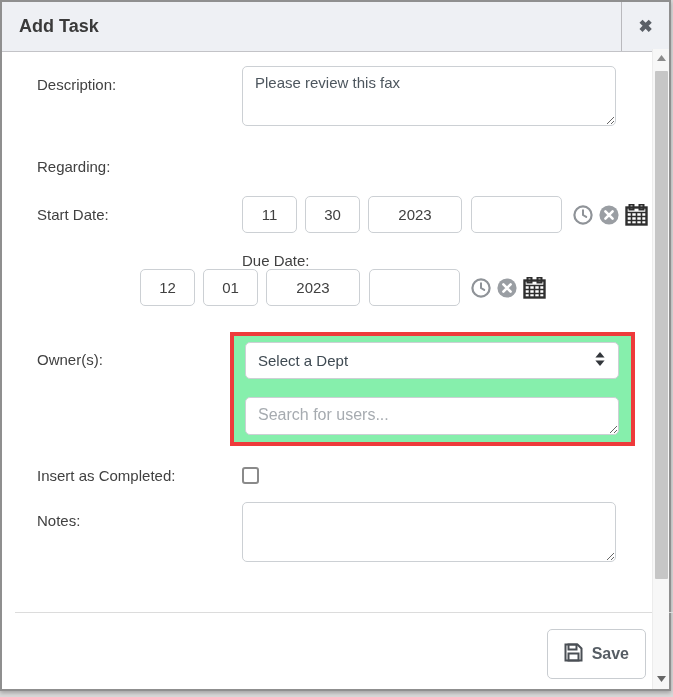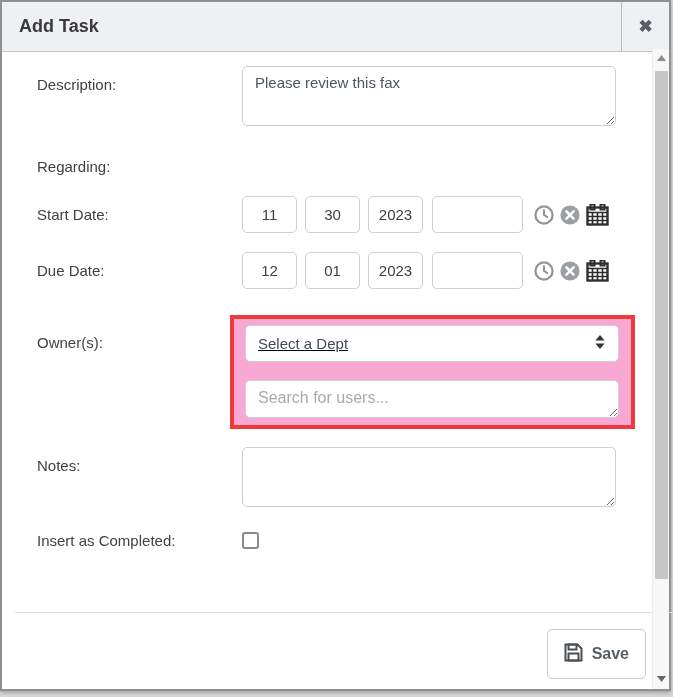--- a/index.html
+++ b/index.html
@@ -60,35 +60,34 @@
   .row-date { margin-top: 21px; align-items: center; }
   .row-date .fields { display: flex; align-items: center; }
   .date-in {
     height: 37px;
     border: 1px solid #ccd0d4; border-radius: 5px;
     text-align: center; font-size: 15px; color: #404040;
     font-family: "Liberation Sans", sans-serif;
     outline: none;
   }
   .in-mm, .in-dd { width: 55px; margin-right: 8px; }
-  .in-yyyy { width: 55px; margin-right: 9px; }
+  .in-yyyy { width: 94px; margin-right: 9px; }
   .in-time { width: 91px; margin-right: 11px; }
   .date-icons { display: flex; align-items: center; gap: 6px; }
   .icon-btn { display: inline-flex; cursor: pointer; }
 
   
   .row-owner { margin-top: 26px; }
   .row-owner .lbl { padding-top: 19px; }
   .owner-box {
     margin-left: -12px;
     width: 405px;
     border: 4px solid var(--hl, #ee3a3b);
     padding: 6px 12px 3px 11px;
-    background: #f9a8d4;
-    text-decoration: underline;
+    background: #86efac;
   }
   .select-box {
     height: 37px; width: 100%;
     border: 1px solid #ccd0d4; border-radius: 5px;
     display: flex; align-items: center;
     padding: 0 12px;
     font-size: 15px; color: #3f4a52;
     cursor: pointer; background: #fff;
   }
   .select-box .sel-text { flex: 1; }
@@ -204,21 +203,21 @@
                 <rect x="1.5" y="3.5" width="20" height="17" fill="none" stroke="#2e2e2e" stroke-width="2.4"></rect>
                 <rect x="4.5" y="0.5" width="4" height="5" fill="none" stroke="#2e2e2e" stroke-width="2"></rect>
                 <rect x="14.5" y="0.5" width="4" height="5" fill="none" stroke="#2e2e2e" stroke-width="2"></rect>
                 <path d="M2 8.5h19M2 12.5h19M2 16.5h19M6.5 8v12M11.5 8v12M16.5 8v12" stroke="#2e2e2e" stroke-width="1.6"></path>
               </svg>
           </span>
         </span>
       </div>
     </div>
 
-    <div class="row row-date" style="margin-top:19px;">
+    <div class="row row-date" style="margin-top:19px;flex-direction:column;">
       <div class="lbl">Due Date:</div>
       <div class="fields">
         <input class="date-in in-mm" value="12" style="">
         <input class="date-in in-dd" value="01" style="">
         <input class="date-in in-yyyy" value="2023" style="">
         <input class="date-in in-time" value="" style="">
         <span class="date-icons">
           <span class="icon-btn">
             <svg width="20" height="20" viewBox="0 0 20 20">
                 <circle cx="10" cy="10" r="8.6" fill="none" stroke="#8f9398" stroke-width="2.2"></circle>
@@ -257,31 +256,31 @@
             </span>
           </div>
           <div class="owner-search">
             <textarea class="search-in" rows="1" placeholder="Search for users..." style=""></textarea>
           </div>
         </div>
       </div>
     </div>
 
 
+    <div class="row row-completed">
+      <div class="lbl">Insert as Completed:</div>
+      <div class="fields">
+        <div class="checkbox"></div>
+      </div>
+    </div>
+
     <div class="row row-notes">
       <div class="lbl">Notes:</div>
       <div class="fields">
         <textarea class="box" style=""></textarea>
-      </div>
-    </div>
-
-    <div class="row row-completed">
-      <div class="lbl">Insert as Completed:</div>
-      <div class="fields">
-        <div class="checkbox"></div>
       </div>
     </div>
 
   </div>
 
   <div class="footer">
     <button class="save-btn">
       <span>
         <svg width="19" height="19" viewBox="0 0 19 19">
             <path d="M1.5 1.5h12l4 4v12h-16z" fill="none" stroke="#4a4f55" stroke-width="2"></path>

